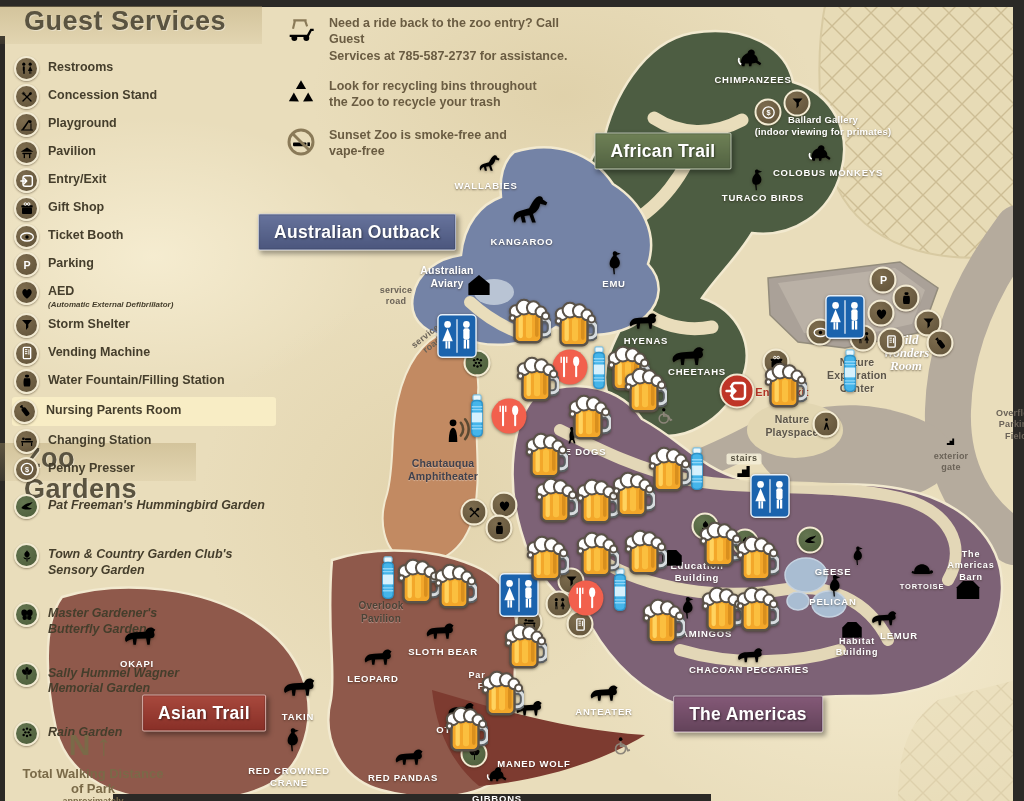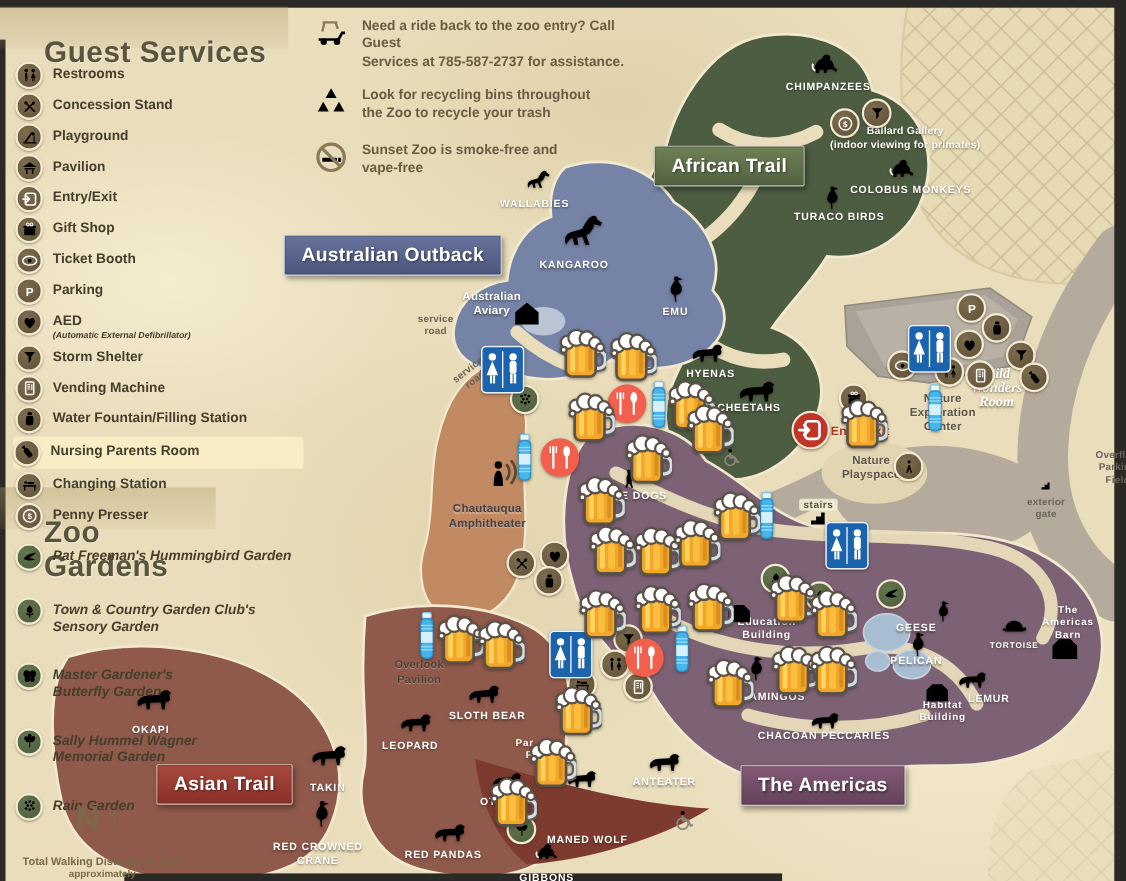--- a/index.html
+++ b/index.html
@@ -8,40 +8,40 @@
     background:
       radial-gradient(ellipse 320px 200px at 15% 32%, rgba(255,248,225,.55), transparent 70%),
       radial-gradient(ellipse 420px 260px at 85% 82%, rgba(255,248,225,.45), transparent 70%),
       radial-gradient(ellipse 360px 220px at 55% 12%, rgba(203,183,133,.30), transparent 70%),
       radial-gradient(ellipse 330px 300px at 42% 63%, rgba(208,188,138,.28), transparent 70%),
       #e9ddbb;}
   svg.base{position:absolute;left:0;top:0;}
   .edge{position:absolute;background:#2b2926;}
   
   .banner{position:absolute;left:0;height:38px;background:linear-gradient(rgba(176,155,105,.38),rgba(176,155,105,.12));}
-  .banner h1{margin:16px;padding:10px 0 0 24px;font-size:27px;font-weight:bold;color:#5a5340;
+  .banner h1{margin:0;padding:0 0 0 24px;font-size:27px;font-weight:bold;color:#5a5340;
     letter-spacing:.5px;text-shadow:1px 1px 0 rgba(255,255,255,.35);}
   .legendlist{position:absolute;left:14px;display:flex;flex-direction:column;gap:3px;}
   .lrow{display:flex;align-items:flex-start;gap:9px;min-height:22px;}
   .lrow.hl{background:rgba(250,238,198,.9);border-radius:3px;padding:2px 6px 2px 0;margin-left:-2px;}
   .lcirc{flex:0 0 auto;width:25px;height:25px;border-radius:50%;display:flex;align-items:center;justify-content:center;
     border:2px solid #f2ead2;box-shadow:0 1px 2px rgba(60,45,25,.45);box-sizing:border-box;color:#fff;}
   .lcirc.brown{background:radial-gradient(circle at 35% 30%, #7d6c4e, #5f5138);}
   .lcirc.green{background:radial-gradient(circle at 35% 30%, #647550, #4b5c39);}
   .ltxt{font-size:12.5px;font-weight:bold;color:#453e2c;line-height:1.25;padding-top:4px;white-space:pre-line;}
   .lsub{display:block;font-size:8px;color:#453e2c;font-style:italic;}
   
   .notes{position:absolute;left:285px;top:14px;width:290px;display:flex;flex-direction:column;gap:13px;}
   .nrow{display:flex;gap:12px;align-items:flex-start;}
   .nicon{flex:0 0 auto;color:#8a7a58;}
   .ntxt{font-size:12.5px;font-weight:bold;color:#6a5c42;line-height:1.3;white-space:pre-line;padding-top:1px;}
   
   .compass{position:absolute;left:18px;top:728px;width:150px;text-align:center;color:#7a6a48;}
   .compass .n{font-size:30px;font-weight:bold;letter-spacing:6px;}
-  .compass .l1{font-size:10px;font-weight:bold;margin-top:16px;}
+  .compass .l1{font-size:13px;font-weight:bold;margin-top:4px;}
   .compass .l2{font-size:9px;font-weight:bold;}
   .compass .l3{font-size:14px;font-weight:bold;letter-spacing:1px;}
   
   .mlabel{position:absolute;transform:translate(-50%,-50%);text-align:center;white-space:pre-line;
     font-weight:bold;color:#fff;font-size:9.5px;letter-spacing:.8px;line-height:1.25;
     text-shadow:0 1px 2px rgba(40,30,15,.55);}
   .mlabel.place-dark{letter-spacing:.2px;text-shadow:0 1px 1px rgba(255,255,255,.35);}
   .mlabel.place-white{letter-spacing:.2px;}
   .mlabel.road{color:#6b6358;letter-spacing:.2px;text-shadow:none;font-size:9px;}
   .mlabel.chip{color:#55503f;background:rgba(245,238,216,.85);padding:0 4px;border-radius:2px;
@@ -557,21 +557,21 @@
     <div class="l3">ONE MILE</div>
   </div>
 
   <div id="map-labels">
       <div class="mlabel" style="left: 486px; top: 186px;">WALLABIES</div>
       <div class="mlabel" style="left: 522px; top: 242px;">KANGAROO</div>
       <div class="mlabel place-white" style="left: 447px; top: 277px; font-size: 10.5px;">Australian
 Aviary</div>
       <div class="mlabel" style="left: 614px; top: 284px;">EMU</div>
       <div class="mlabel" style="left: 646px; top: 341px;">HYENAS</div>
-      <div class="mlabel" style="left: 681px; top: 372px;">CHEETAHS</div>
+      <div class="mlabel" style="left: 697px; top: 372px;">CHEETAHS</div>
       <div class="mlabel" style="left: 763px; top: 198px;">TURACO BIRDS</div>
       <div class="mlabel" style="left: 828px; top: 173px;">COLOBUS MONKEYS</div>
       <div class="mlabel" style="left: 753px; top: 80px;">CHIMPANZEES</div>
       <div class="mlabel place-white" style="left: 823px; top: 126px; font-size: 9.5px;">Ballard Gallery
 (indoor viewing for primates)</div>
       <div class="mlabel" style="left: 567px; top: 452px;">PRAIRIE DOGS</div>
       <div class="mlabel place-dark" style="left: 443px; top: 470px; font-size: 10.5px; color: rgb(65, 65, 76);">Chautauqua
 Amphitheater</div>
       <div class="mlabel place-dark" style="left: 381px; top: 612px; font-size: 10px; color: rgb(76, 67, 55);">Overlook
 Pavilion</div>

